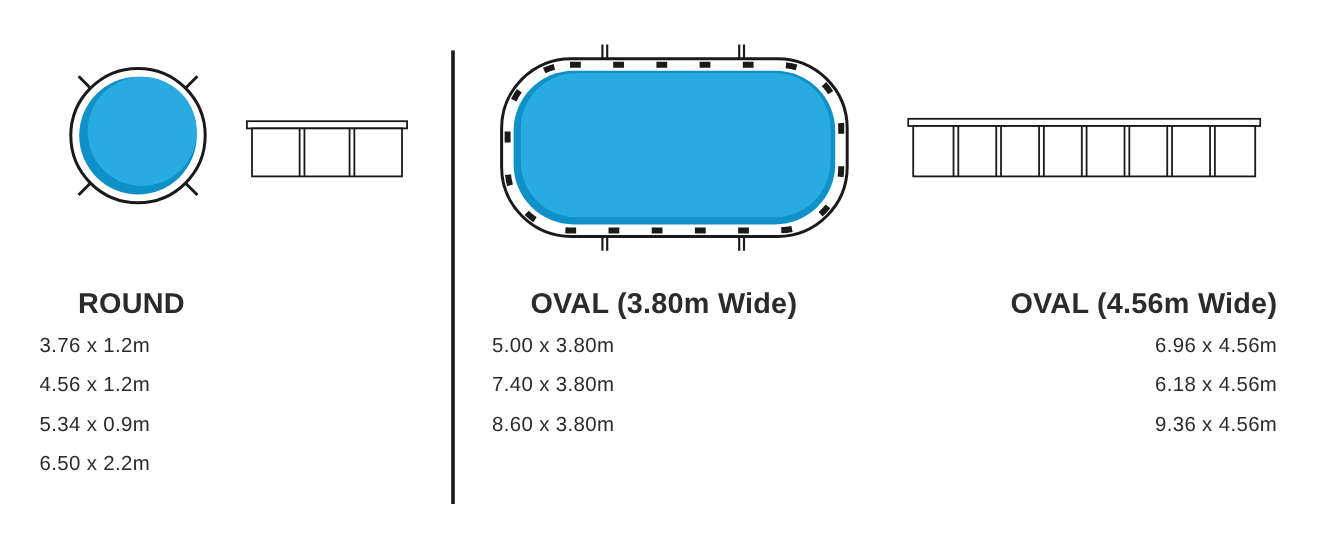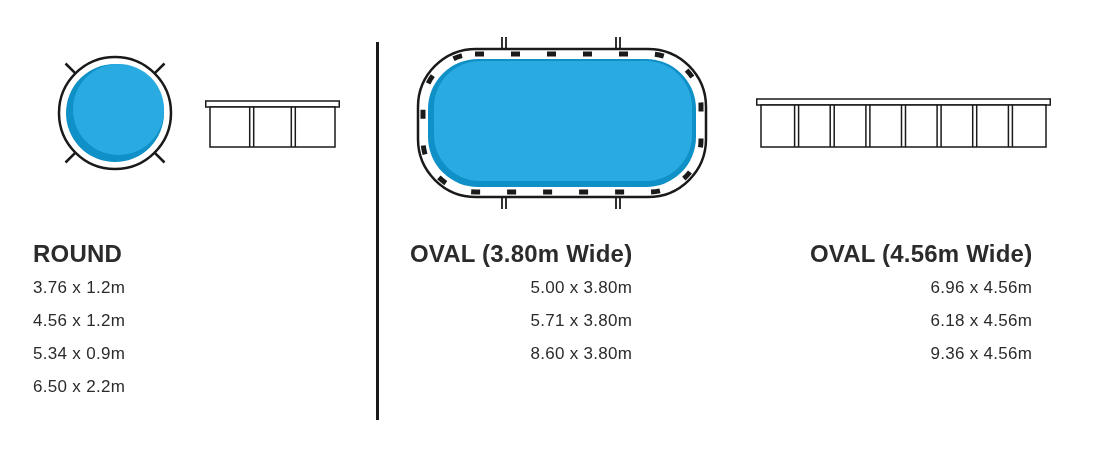--- a/index.html
+++ b/index.html
@@ -20,20 +20,21 @@
   .divider {
     position: absolute;
     background: var(--outline, #1a1a1a);
   }
   .textblock { position: absolute; }
   .title {
     font-weight: bold;
     font-size: 24px;
     line-height: 34px;
     letter-spacing: 0.2px;
+    margin-left: 32px;
   }
   .size {
     font-size: 17px;
     line-height: 33px;
     letter-spacing: 0.3px;
   }
   svg .white-fill { fill: #ffffff; stroke: var(--outline, #1a1a1a); }
   svg .blue       { fill: var(--pool-blue, #29abe2); }
   svg .blue-dark  { fill: var(--pool-blue-dark, #0f90c7); }
   svg .line       { stroke: var(--outline, #1a1a1a); fill: none; }
@@ -110,24 +111,24 @@
   </svg>
 
   <div class="textblock" style="left:33px; top:237px;">
     <div class="title">ROUND</div>
     <div class="size">3.76 x 1.2m</div>
     <div class="size">4.56 x 1.2m</div>
     <div class="size">5.34 x 0.9m</div>
     <div class="size">6.50 x 2.2m</div>
   </div>
 
-  <div class="textblock" style="left:410px; top:237px;text-align:right;">
+  <div class="textblock" style="left:410px; top:237px;">
     <div class="title">OVAL (3.80m Wide)</div>
     <div class="size">5.00 x 3.80m</div>
-    <div class="size">5.71 x 3.80m</div>
+    <div class="size">7.40 x 3.80m</div>
     <div class="size">8.60 x 3.80m</div>
   </div>
 
   <div class="textblock" style="left:810px; top:237px;text-align:right;">
     <div class="title">OVAL (4.56m Wide)</div>
     <div class="size">6.96 x 4.56m</div>
     <div class="size">6.18 x 4.56m</div>
     <div class="size">9.36 x 4.56m</div>
   </div>
 

